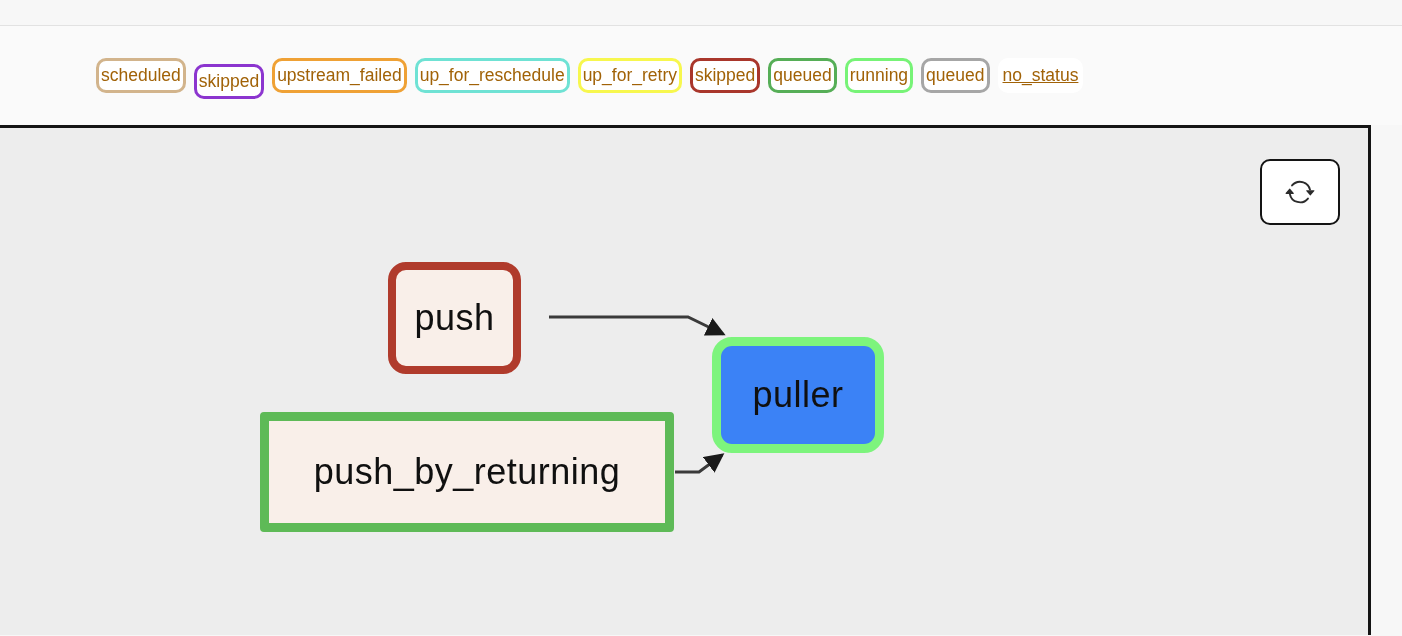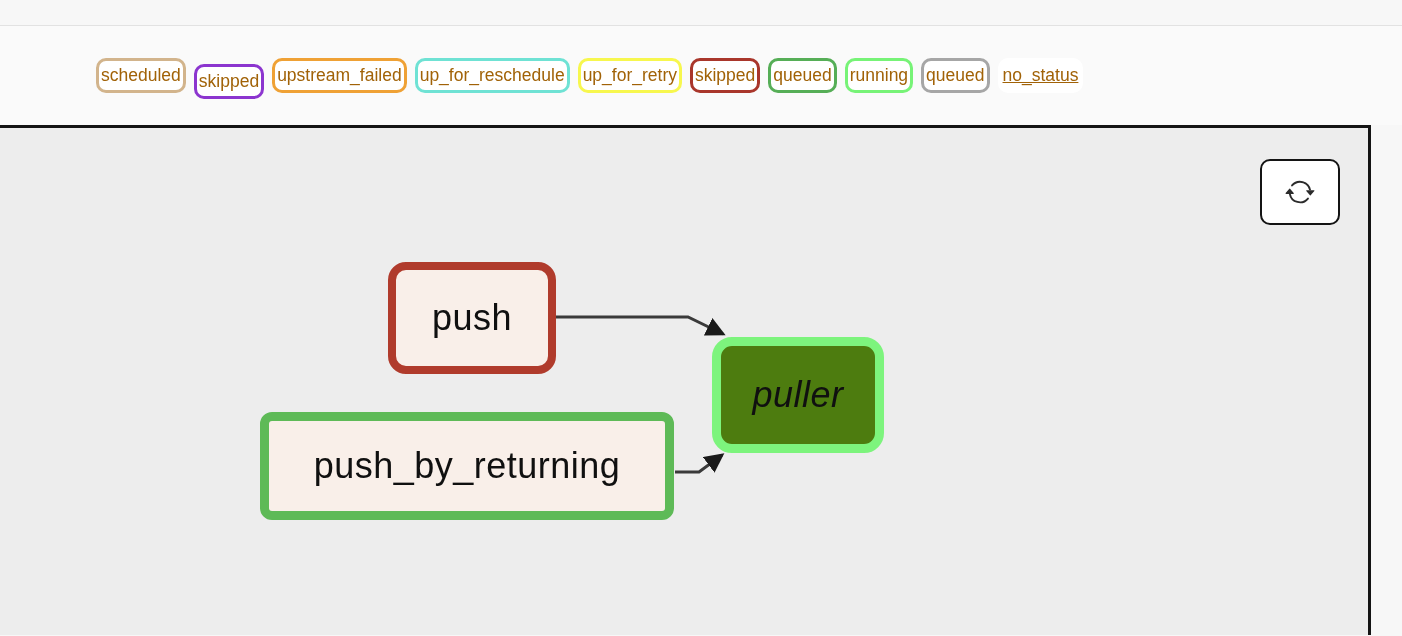--- a/index.html
+++ b/index.html
@@ -52,22 +52,22 @@
     display: flex;
     align-items: center;
     justify-content: center;
     border: 8px solid #888;
     border-radius: 18px;
     font-size: 36px;
     color: #101010;
     cursor: pointer;
     letter-spacing: 0.5px;
   }
-  .node-push   { left: 388px; top: 134px; width: 168px; height: 112px; }
-  .node-pbr    { left: 260px; top: 284px; width: 414px; height: 108px; border-width: 9px; border-radius: 12px; }
+  .node-push   { left: 388px; top: 134px; width: 133px; height: 112px; }
+  .node-pbr    { left: 260px; top: 284px; width: 414px; height: 120px; border-width: 9px; border-radius: 4px; }
   .node-puller { left: 712px; top: 209px; width: 172px; height: 116px; border-width: 9px; border-radius: 20px; }
   .refresh-btn {
     position: absolute;
     left: 1260px; top: 31px;
     width: 80px; height: 66px;
     background: #ffffff;
     border: 2px solid #141414;
     border-radius: 10px;
     display: flex;
     align-items: center;
@@ -107,21 +107,21 @@
   </svg>
 
   <div class="node node-push" style="border-color: rgb(176, 59, 44); background-color: rgb(249, 239, 233);">
     <span>push</span>
   </div>
 
   <div class="node node-pbr" style="border-color: rgb(94, 186, 87); background-color: rgb(249, 239, 233);">
     <span>push_by_returning</span>
   </div>
 
-  <div class="node node-puller" style="border-color: rgb(125, 244, 125); background-color: #4d7c0f; font-style: italic;">
+  <div class="node node-puller" style="border-color: rgb(125, 244, 125); background-color: #3b82f6;">
     <span>puller</span>
   </div>
 
   <button class="refresh-btn">
     <svg viewBox="0 0 16 16" xmlns="http://www.w3.org/2000/svg">
       <path d="M11.534 7h3.932a.25.25 0 0 1 .192.41l-1.966 2.36a.25.25 0 0 1-.384 0l-1.966-2.36a.25.25 0 0 1 .192-.41zm-11 2h3.932a.25.25 0 0 0 .192-.41L2.692 6.23a.25.25 0 0 0-.384 0L.342 8.59A.25.25 0 0 0 .534 9z"></path>
       <path d="M8 3c-1.552 0-2.94.707-3.857 1.818a.5.5 0 1 1-.771-.636A6.002 6.002 0 0 1 13.917 7H12.9A5.002 5.002 0 0 0 8 3zM3.1 9a5.002 5.002 0 0 0 8.757 2.182.5.5 0 1 1 .771.636A6.002 6.002 0 0 1 2.083 9H3.1z"></path>
     </svg>
   </button>
 

